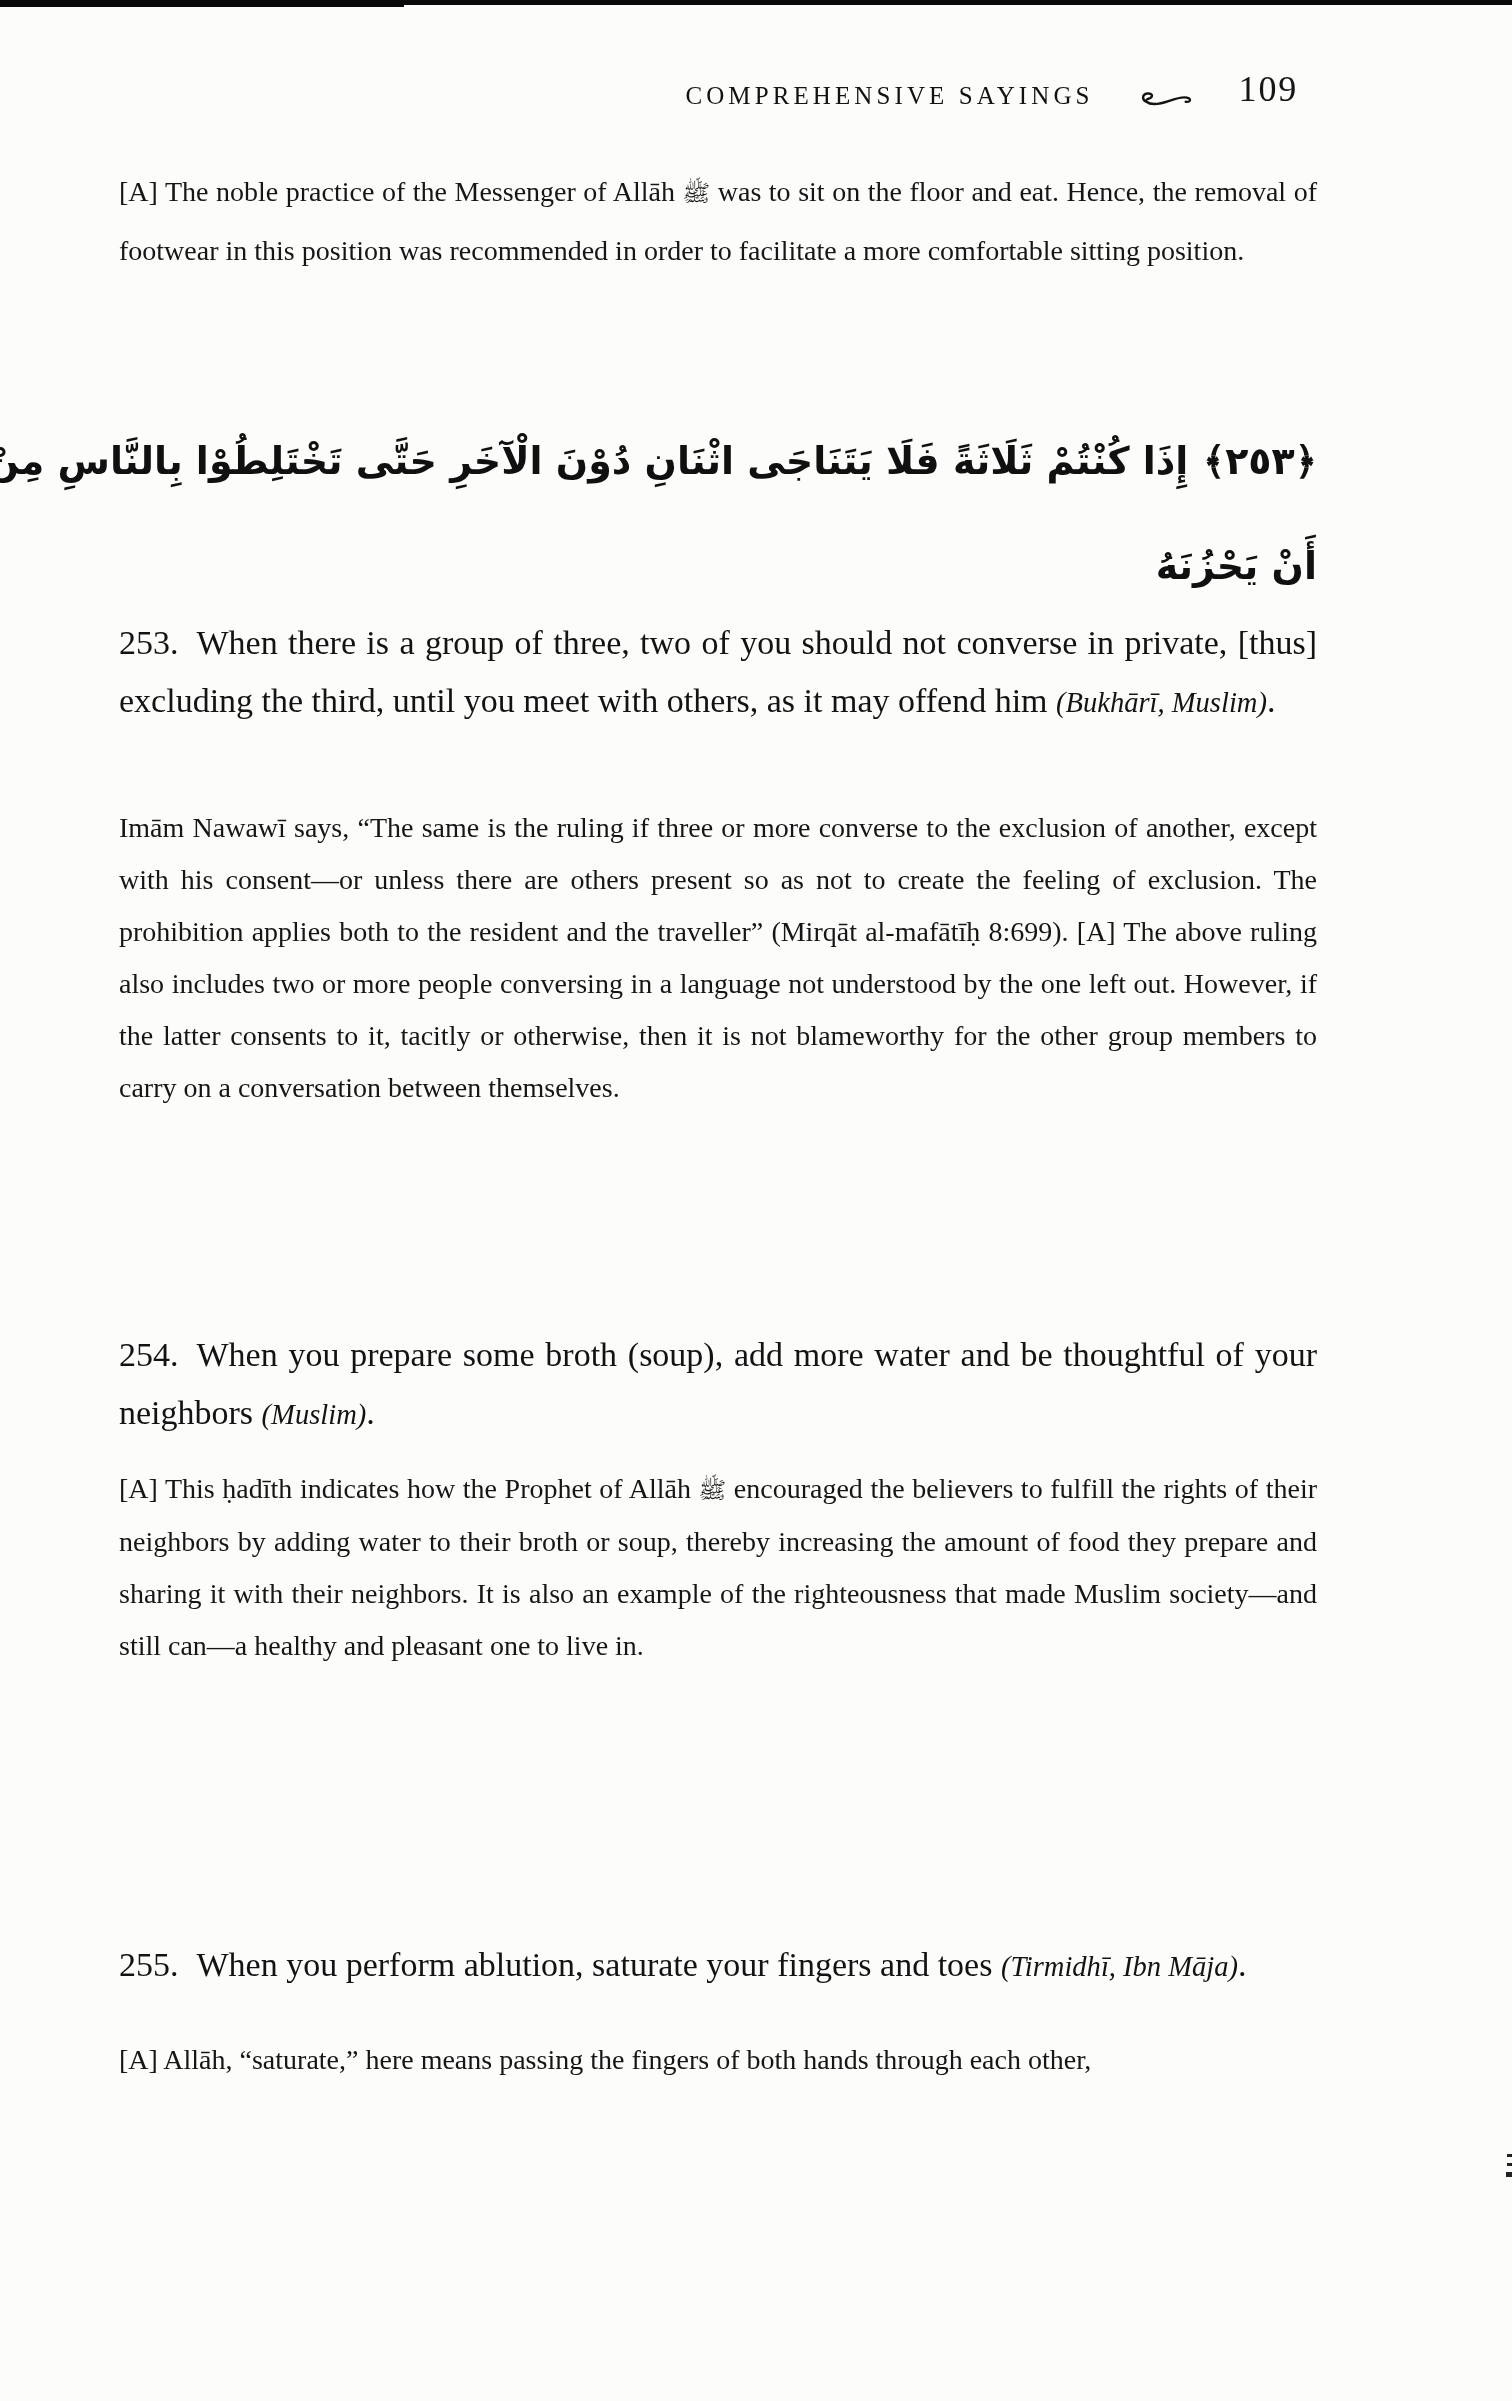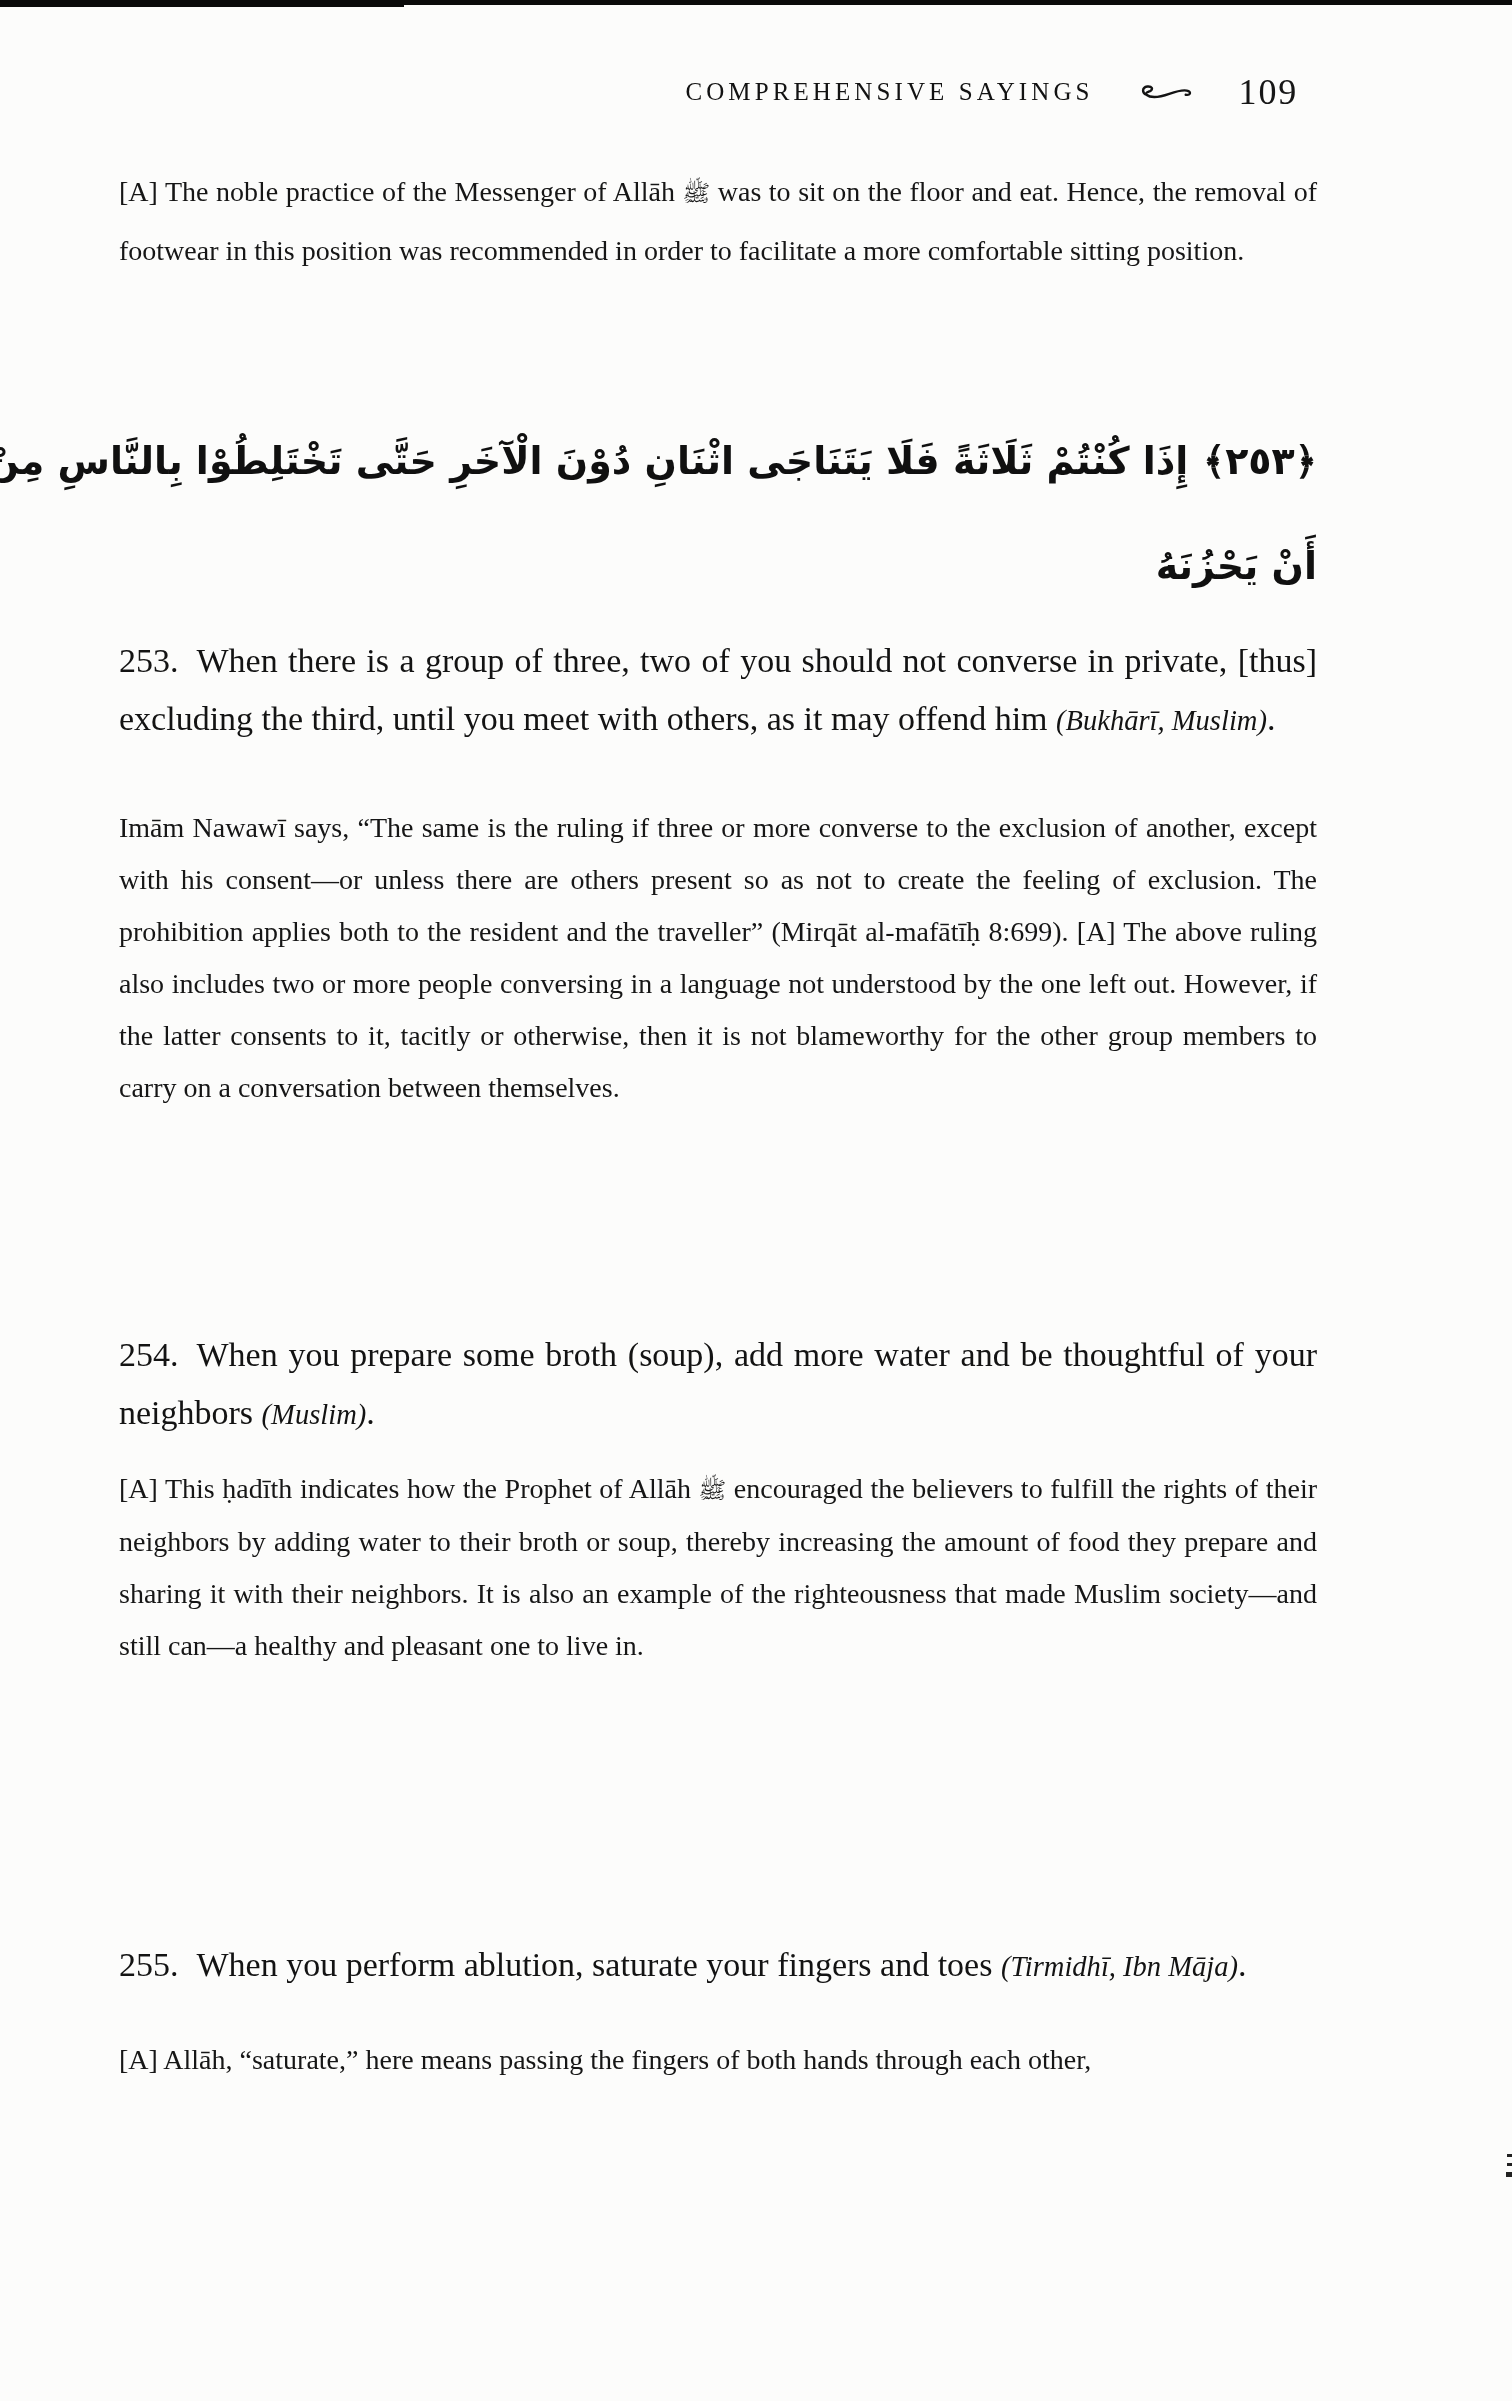--- a/index.html
+++ b/index.html
@@ -17,21 +17,21 @@
   .topbar-thick{position:absolute;top:0;left:0;width:404px;height:7.3px;background:#0a0a0a;}
   .edge-marks{position:absolute;left:1501px;top:2148px;width:11px;}
   .edge-marks .m{background:#222;margin:5.5px 0 0 auto;}
   .edge-marks .m1{width:4.6px;height:3.7px;}
   .edge-marks .m2{width:5.5px;height:3.7px;}
   .edge-marks .m3{width:6.4px;height:5.5px;}
 
   
   .header{
     position:absolute;top:73px;left:0;width:1298px;height:37px;
-    display:flex;justify-content:flex-end;align-items:center;gap:46px;
+    display:flex;justify-content:flex-end;align-items:flex-end;gap:46px;
   }
   .running-title{
     font-size:25px;letter-spacing:4.1px;color:#121212;
     font-family:"Liberation Serif","DejaVu Serif",serif;
   }
   .orn{display:inline-block;width:53px;height:22px;}
   .pagenum{font-size:36px;letter-spacing:1.8px;}
 
   
   .col{position:absolute;left:119px;width:1198px;}
@@ -79,21 +79,21 @@
     </span>
     <span class="pagenum">109</span>
   </div>
 
   <p class="col note intro" style="top: 163px; position: absolute;"><span>[A] The noble practice of the Messenger of Allāh </span><span class="saw">ﷺ</span><span> was to sit on the floor and eat. Hence, the removal of footwear in this position was recommended in order to facilitate a more comfortable sitting position.</span></p>
 
   <div class="col arabic ar253" style="top: 409px; position: absolute;">
     <div class="aline"><span class="marker">﴿٢٥٣﴾</span><span>إِذَا كُنْتُمْ ثَلَاثَةً فَلَا يَتَنَاجَى اثْنَانِ دُوْنَ الْآخَرِ حَتَّى تَخْتَلِطُوْا بِالنَّاسِ مِنْ أَجْلِ</span></div>
     <div class="aline">أَنْ يَحْزُنَهُ</div>
   </div>
-  <p class="col translation" style="top: 632px; position: absolute;"><span class="hnum">253.</span><span>When there is a group of three, two of you should not converse in private, [thus] excluding the third, until you meet with others, as it may offend him </span><span class="it cite">(Bukhārī, Muslim)</span><span>.</span></p>
+  <p class="col translation" style="top: 614px; position: absolute;"><span class="hnum">253.</span><span>When there is a group of three, two of you should not converse in private, [thus] excluding the third, until you meet with others, as it may offend him </span><span class="it cite">(Bukhārī, Muslim)</span><span>.</span></p>
   <p class="col note" style="top: 802px; position: absolute;"><span>Imām Nawawī says, “The same is the ruling if three or more converse to the exclusion of another, except with his consent—or unless there are others present so as not to create the feeling of exclusion. The prohibition applies both to the resident and the traveller” (</span><span class="it">Mirqāt al-mafātīḥ</span><span> 8:699). [A] The above ruling also includes two or more people conversing in a language not understood by the one left out. However, if the latter consents to it, tacitly or otherwise, then it is not blameworthy for the other group members to carry on a conversation between themselves.</span></p>
 
   <p class="col translation" style="top: 1326px; position: absolute;"><span class="hnum">254.</span><span>When you prepare some broth (soup), add more water and be thoughtful of your neighbors </span><span class="it cite">(Muslim)</span><span>.</span></p>
   <p class="col note" style="top: 1463px; position: absolute;"><span>[A] This ḥadīth indicates how the Prophet of Allāh </span><span class="saw">ﷺ</span><span> encouraged the believers to fulfill the rights of their neighbors by adding water to their broth or soup, thereby increasing the amount of food they prepare and sharing it with their neighbors. It is also an example of the righteousness that made Muslim society—and still can—a healthy and pleasant one to live in.</span></p>
 
   <p class="col translation" style="top: 1936px; position: absolute;"><span class="hnum">255.</span><span>When you perform ablution, saturate your fingers and toes </span><span class="it cite">(Tirmidhī, Ibn Māja)</span><span>.</span></p>
   <p class="col note" style="top: 2034px; position: absolute;"><span>[A] </span><span class="it">Allāh</span><span>, “saturate,” here means passing the fingers of both hands through each other,</span></p>
 
   <div class="edge-marks">
     <div class="m m1"></div>

